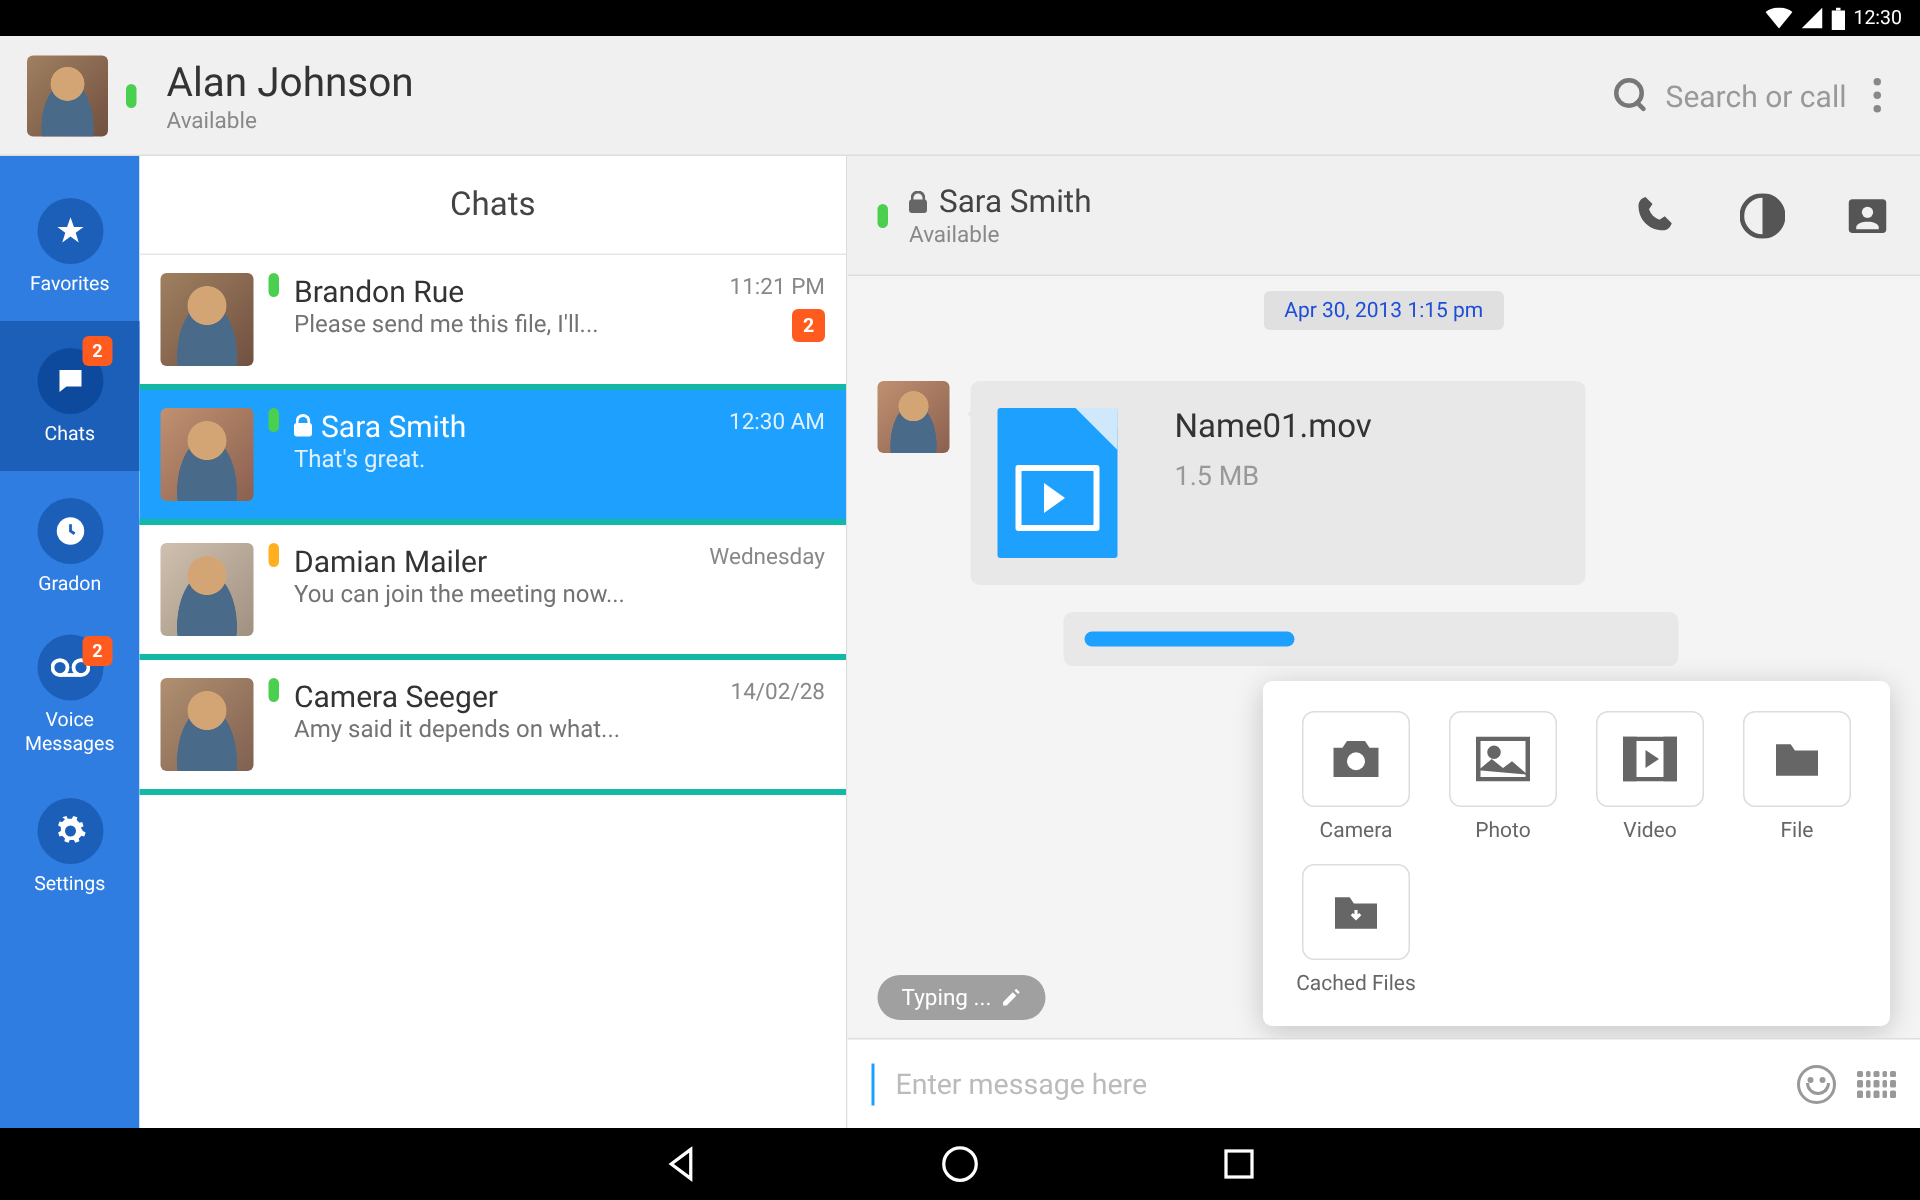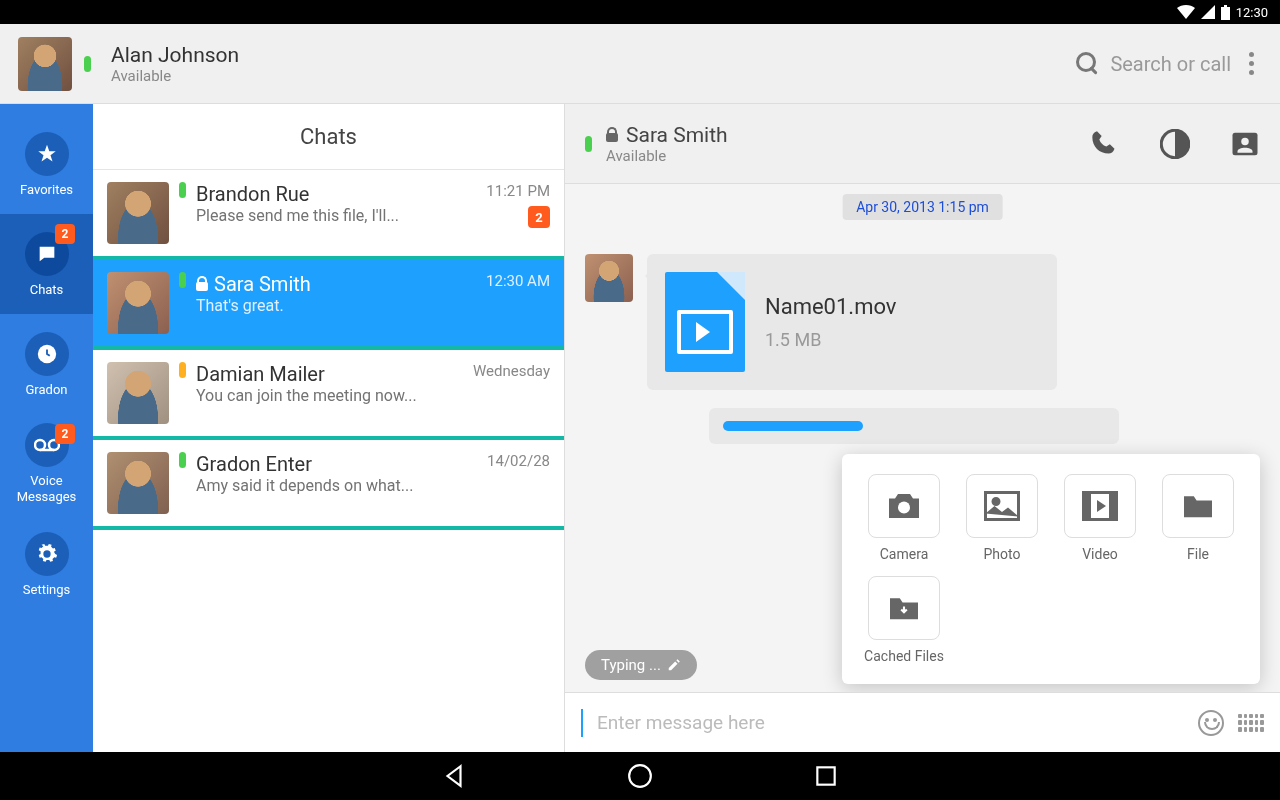--- a/index.html
+++ b/index.html
@@ -7,21 +7,21 @@
 .status-bar{height:24px;background:#000;color:#fff;display:flex;justify-content:flex-end;align-items:center;padding:0 12px;font-size:13px;gap:6px}
 .app{position:absolute;top:24px;left:0;right:0;bottom:48px;background:#fff;display:flex;flex-direction:column}
 .app-header{height:80px;background:#f0f0f0;display:flex;align-items:center;padding:0 18px;border-bottom:1px solid #ddd}
 .avatar{width:54px;height:54px;border-radius:4px;background:linear-gradient(135deg,#8b6f5c,#6b4f3c);position:relative;overflow:hidden}
 .avatar::after{content:"";position:absolute;inset:0;background:radial-gradient(circle at 50% 35%,#d4a574 25%,transparent 26%),radial-gradient(ellipse at 50% 90%,#4a6a8a 45%,transparent 46%)}
 .av-1{background:linear-gradient(135deg,#a08060,#705040)}
 .av-2{background:linear-gradient(135deg,#c09070,#8b6050)}
 .av-3{background:linear-gradient(135deg,#d0c0b0,#a09080)}
 .av-4{background:linear-gradient(135deg,#b09070,#806050)}
 .user-info{margin-left:14px;flex:1}
-.user-name{font-size:21px;color:#333}
+.user-name{font-size:27px;color:#333}
 .user-status{font-size:15px;color:#888}
 .status-dot{width:7px;height:16px;border-radius:4px;background:#4ad04e;display:inline-block;margin-right:6px;vertical-align:middle}
 .search-area{display:flex;align-items:center;color:#999;font-size:20px;gap:10px}
 .search-icon{width:24px;height:24px;position:relative}
 .search-icon::before{content:"";position:absolute;width:14px;height:14px;border:3px solid #777;border-radius:50%;left:0;top:0}
 .search-icon::after{content:"";position:absolute;width:3px;height:9px;background:#777;transform:rotate(-45deg);left:16px;top:14px;border-radius:2px}
 .more-icon{display:flex;flex-direction:column;gap:4px;padding:0 8px;margin-left:10px}
 .more-icon span{width:5px;height:5px;background:#888;border-radius:50%}
 .body{flex:1;display:flex;overflow:hidden}
 .sidebar{width:93px;background:#2f7de0;display:flex;flex-direction:column;align-items:center;padding-top:10px}
@@ -52,21 +52,21 @@
 .conv-title{font-size:21px;color:#444;display:flex;align-items:center;gap:8px}
 .conv-sub{font-size:15px;color:#888}
 .conv-status{width:7px;height:16px;border-radius:4px;background:#4ad04e;margin-right:14px}
 .conv-actions{margin-left:auto;display:flex;gap:40px;align-items:center}
 .action-icon{width:30px;height:30px;color:#555;cursor:pointer}
 .conv-body{flex:1;padding:20px;position:relative;overflow:hidden}
 .date-chip{background:#e0e0e0;color:#1d4ed8;font-size:14px;padding:5px 14px;border-radius:4px;display:inline-block;position:absolute;left:50%;transform:translateX(-50%);top:10px}
 .message-row{display:flex;gap:14px;margin-top:50px;align-items:flex-start}
 .msg-avatar{width:48px;height:48px;border-radius:4px;background:linear-gradient(135deg,#c09070,#8b6050);position:relative;overflow:hidden;flex-shrink:0}
 .msg-avatar::after{content:"";position:absolute;inset:0;background:radial-gradient(circle at 50% 35%,#d4a574 25%,transparent 26%),radial-gradient(ellipse at 50% 90%,#4a6a8a 45%,transparent 46%)}
-.bubble{background:#e8e8e8;border-radius:6px;padding:18px;display:flex;gap:20px;align-items:center;width:410px;position:relative}
+.bubble{background:#e8e8e8;border-radius:6px;padding:18px;display:flex;gap:38px;align-items:flex-start;width:410px;position:relative}
 .bubble::before{content:"";position:absolute;left:-10px;top:14px;border:8px solid transparent;border-right-color:#e8e8e8}
 .file-icon{width:80px;height:100px;background:#1ea0ff;position:relative;border-radius:2px}
 .file-icon::before{content:"";position:absolute;top:0;right:0;border:14px solid #cfe8fb;border-left-color:transparent;border-bottom-color:transparent}
 .file-icon-inner{position:absolute;left:12px;bottom:18px;width:56px;height:44px;border:4px solid #fff;border-radius:2px;display:flex;align-items:center;justify-content:center}
 .file-icon-inner::after{content:"";border:10px solid transparent;border-left:14px solid #fff;margin-left:6px}
 .file-meta .fn{font-size:22px;color:#333;margin-bottom:10px}
 .file-meta .fs{font-size:18px;color:#999}
 .progress{width:410px;height:36px;background:#e8e8e8;border-radius:6px;margin-left:62px;margin-top:18px;position:relative;display:flex;align-items:center;padding:0 14px}
 .progress-bar{width:140px;height:10px;background:#1ea0ff;border-radius:5px}
 .typing-chip{background:#a0a0a0;color:#fff;font-size:15px;padding:6px 16px;border-radius:16px;position:absolute;bottom:12px;left:20px;display:flex;align-items:center;gap:6px}
@@ -217,21 +217,21 @@
         <div class="ci-meta">
           <span>Wednesday</span>
         </div>
       </div>
 
       <div class="chat-item">
         <div class="avatar av-4"></div>
         <span class="ci-status" style="background:#4ad04e"></span>
         <div class="ci-body">
           <div class="ci-name">
-              <span>Gradon Enter</span>
+              <span>Camera Seeger</span>
             </div>
           <div class="ci-preview">Amy said it depends on what...</div>
         </div>
         <div class="ci-meta">
           <span>14/02/28</span>
         </div>
       </div>
     </div>
 
     <div class="conversation">

